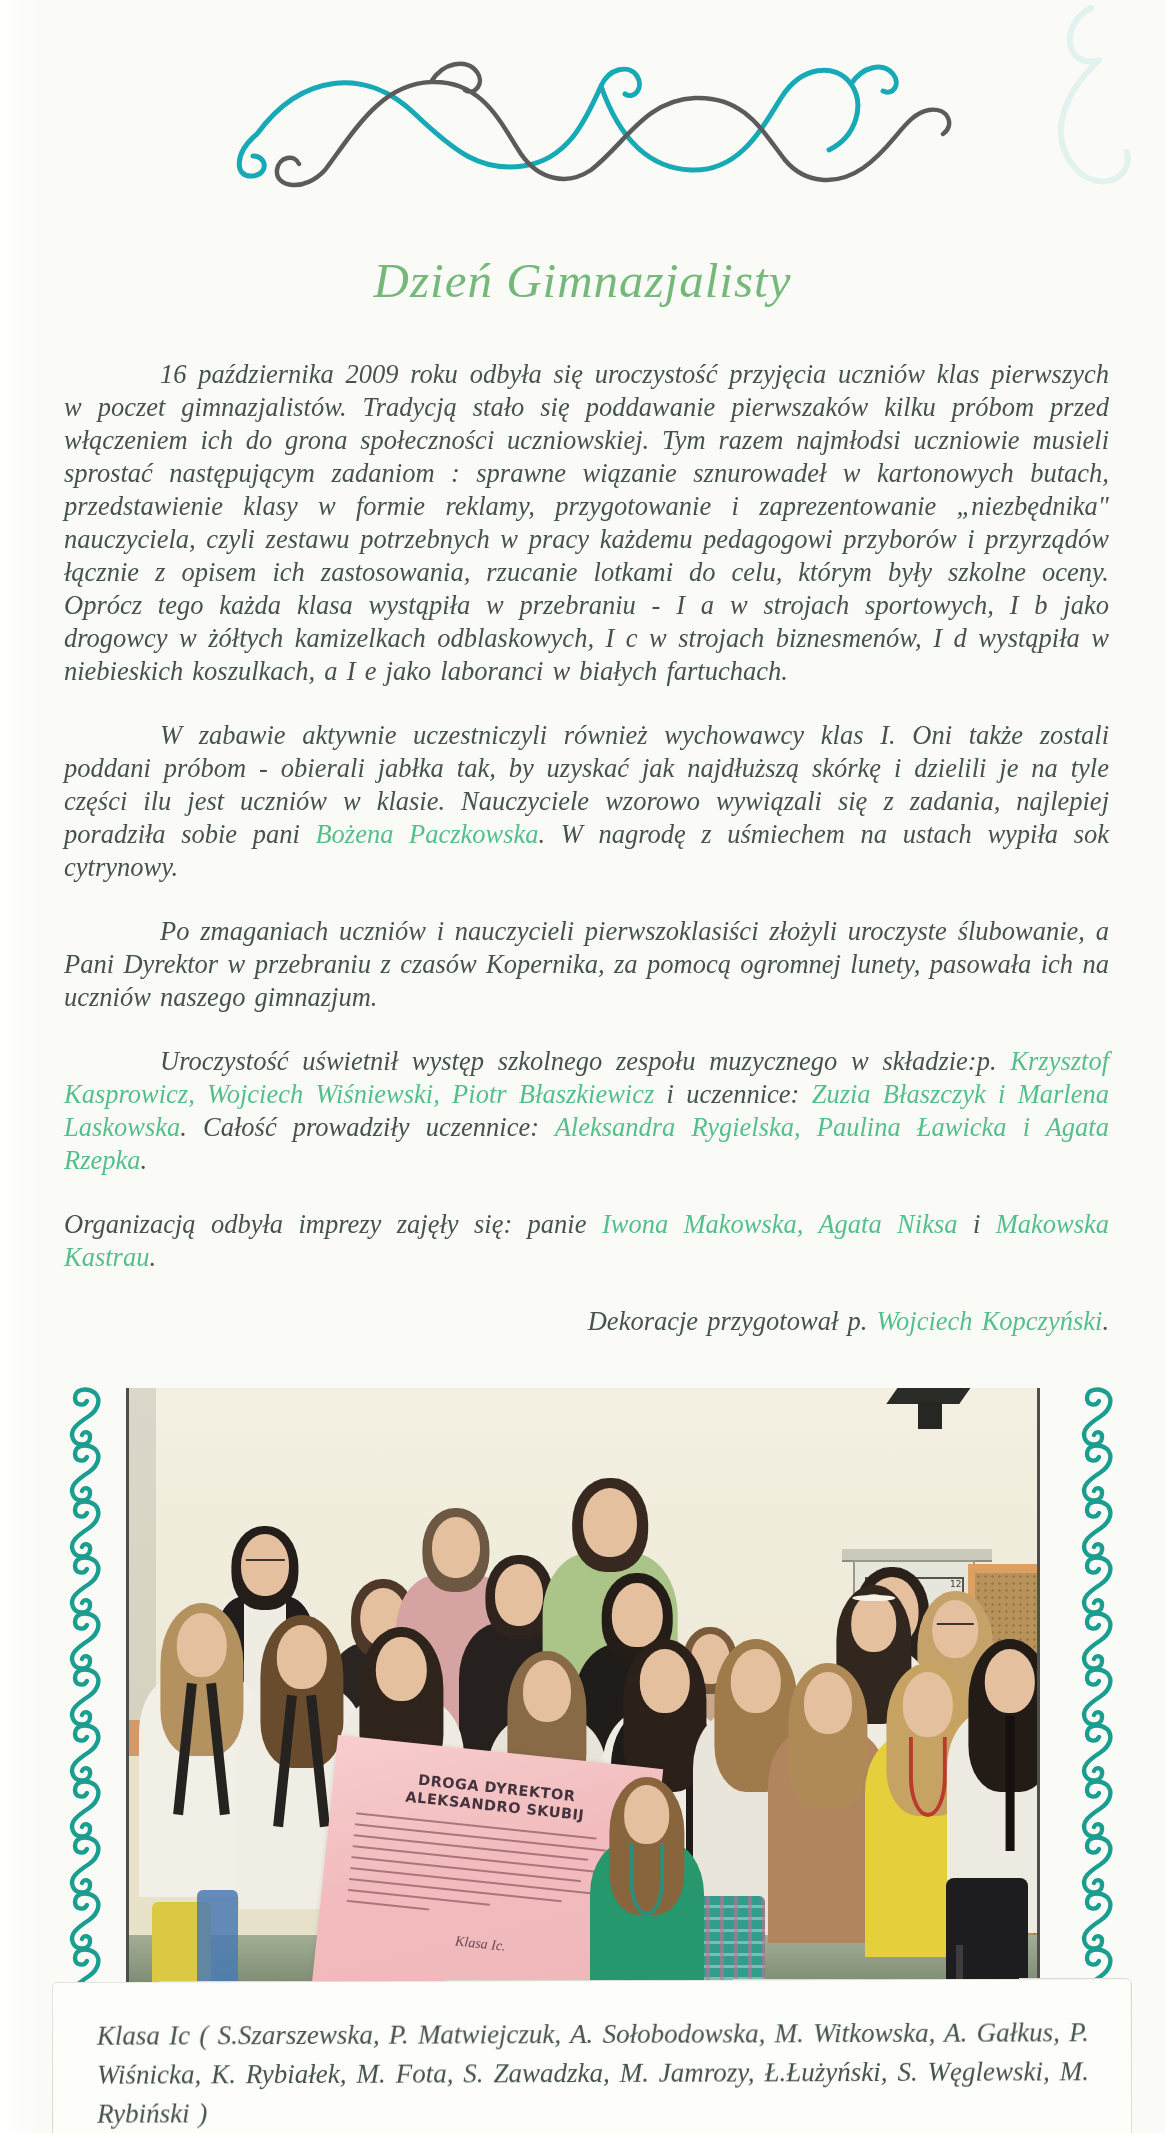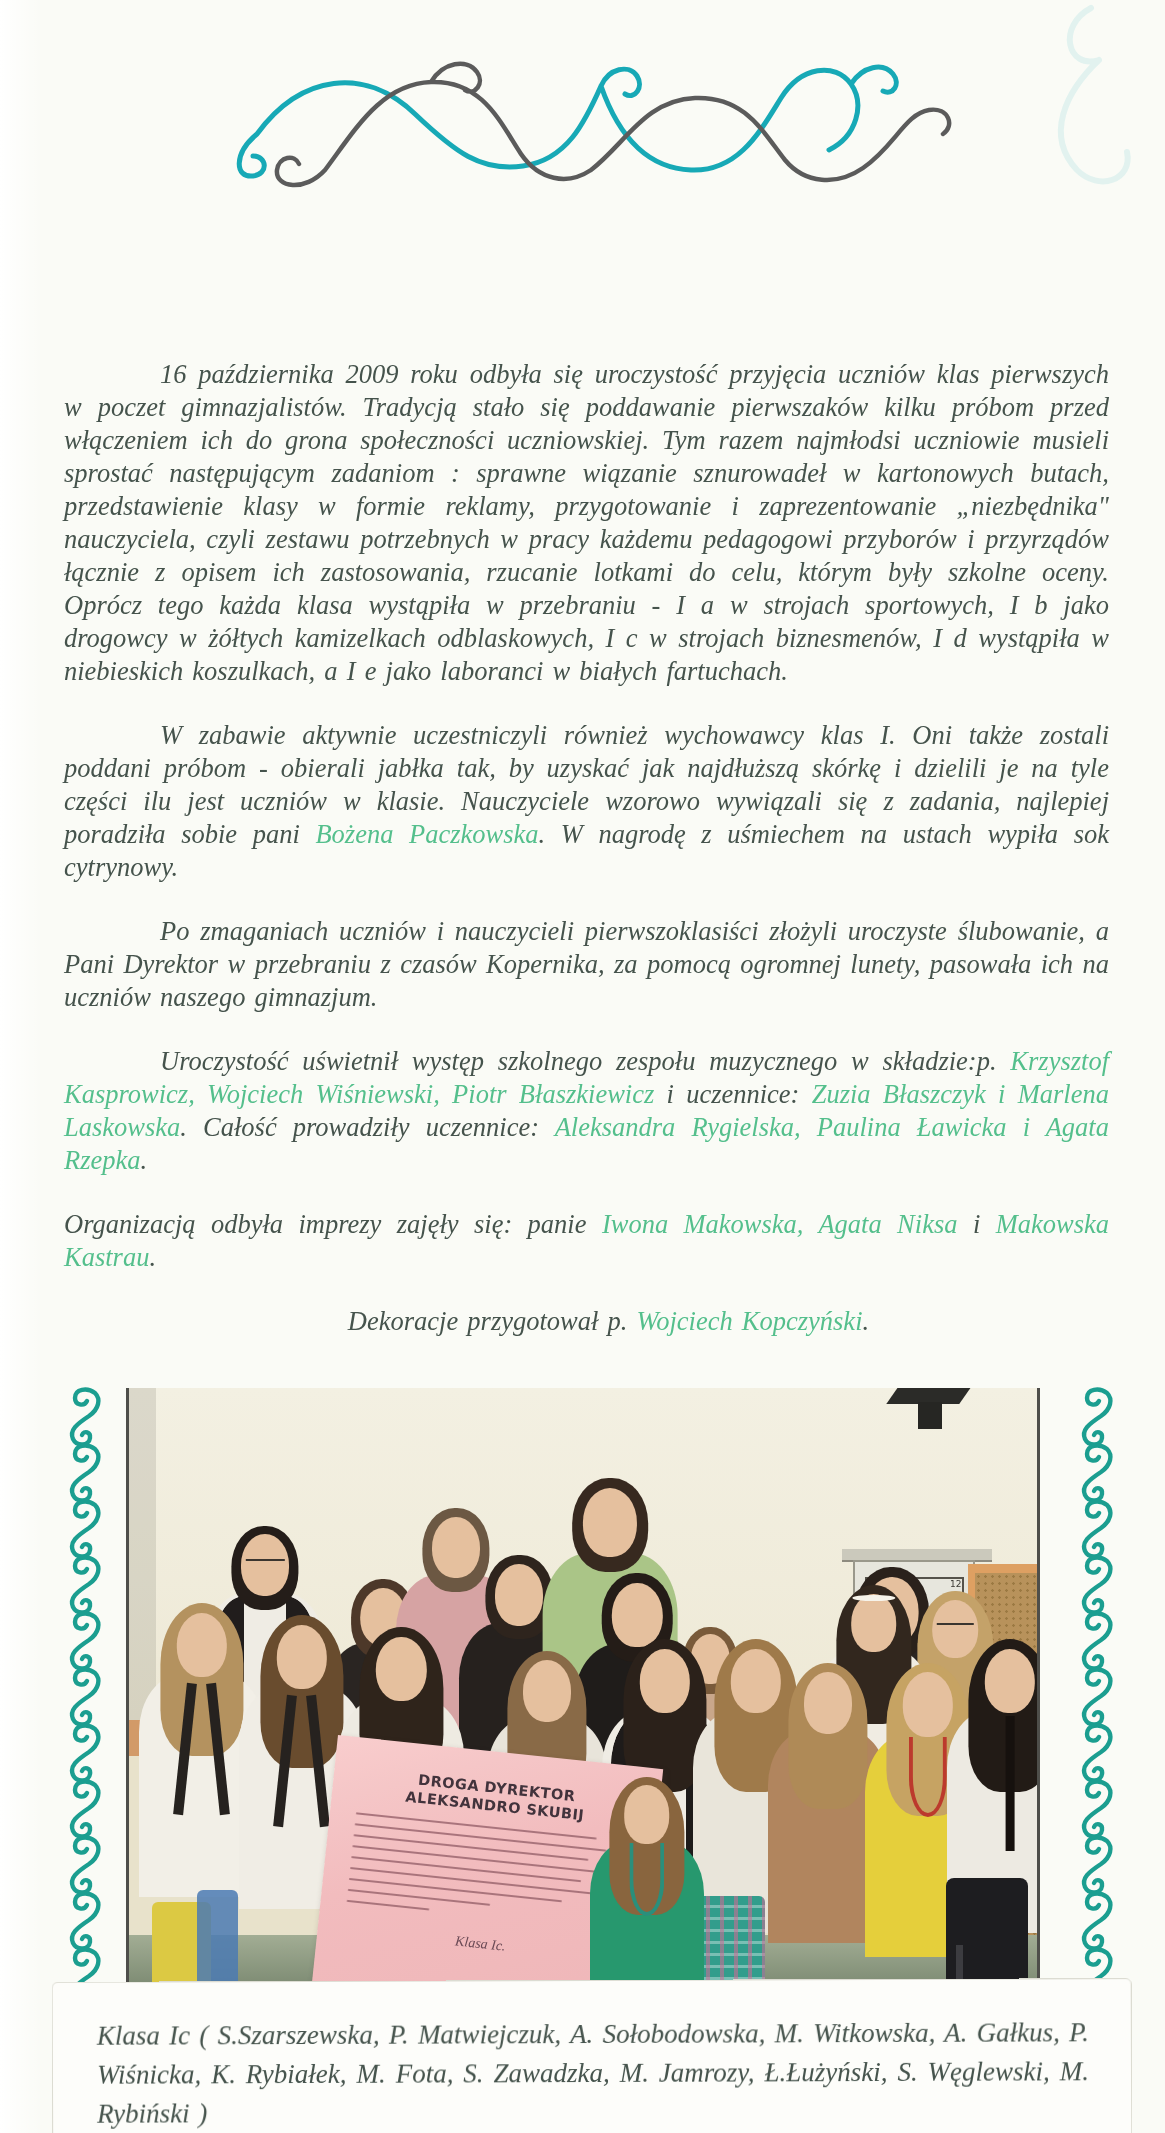--- a/index.html
+++ b/index.html
@@ -33,21 +33,21 @@
     color:var(--title-green);
   }
   
   .article{
     position:absolute;left:64px;right:56px;top:358px;
     color:var(--body);
     font-style:italic;font-size:26.5px;line-height:33px;word-spacing:2.5px;
   }
   .para{margin:0 0 31px;text-align:justify;}
   .para.indent{text-indent:96px;}
-  .para.small-indent{text-indent:44px;text-align:center;}
+  .para.small-indent{text-indent:44px;text-align:right;}
   .seg.accent{color:var(--accent);}
   
   .photo-figure{position:absolute;left:48px;top:1384px;width:1100px;height:660px;margin:0;}
   .swirl-border{position:absolute;top:2px;}
   .swirl-border.left{left:0;width:72px;height:622px;}
   .swirl-border.right{left:1012px;width:72px;height:652px;}
   .swirl-unit{fill:none;stroke:var(--border-teal);stroke-width:4.4;stroke-linecap:round;}
   .photo{
     position:absolute;left:78px;top:4px;width:908px;height:598px;
     border-left:3px solid #4e4e4a;border-right:3px solid #4e4e4a;
@@ -140,20 +140,21 @@
     <path class="gray" d="M 120 148 C 100 170 70 166 72 148 C 74 134 90 132 94 142
          M 120 148 C 150 108 176 62 226 60 C 278 58 296 102 316 132 C 334 158 362 164 386 148
          M 226 60 C 238 40 262 36 272 50 C 280 61 270 74 260 68
          M 386 148 C 420 122 440 78 490 76 C 540 74 558 110 580 138 C 600 162 632 164 658 146 C 690 124 700 92 724 88 C 744 85 750 104 738 112"></path>
   </svg>
 
   <svg class="ghost-corner" viewBox="0 0 140 210" aria-hidden="true">
     <path d="M 70 8 C 36 26 46 70 78 60 M 78 60 C 44 92 24 136 56 170 C 78 192 112 180 106 152"></path>
   </svg>
 
+  <h1 class="page-title">Dzień Gimnazjalisty</h1>
 
   <div class="article">
     <p class="para indent"><span class="seg">16 października 2009 roku odbyła się uroczystość przyjęcia uczniów klas pierwszych w poczet gimnazjalistów. Tradycją stało się poddawanie pierwszaków kilku próbom przed włączeniem ich do grona społeczności uczniowskiej. Tym razem najmłodsi uczniowie musieli sprostać następującym zadaniom : sprawne wiązanie sznurowadeł w kartonowych butach, przedstawienie klasy w formie reklamy, przygotowanie i zaprezentowanie „niezbędnika" nauczyciela, czyli zestawu potrzebnych w pracy każdemu pedagogowi przyborów i przyrządów łącznie z opisem ich zastosowania, rzucanie lotkami do celu, którym były szkolne oceny. Oprócz tego każda klasa wystąpiła w przebraniu - I a w strojach sportowych, I b jako drogowcy w żółtych kamizelkach odblaskowych, I c w strojach biznesmenów, I d wystąpiła w niebieskich koszulkach, a I e jako laboranci w białych fartuchach.</span></p>
     <p class="para indent"><span class="seg">W zabawie aktywnie uczestniczyli również wychowawcy klas I. Oni także zostali poddani próbom - obierali jabłka tak, by uzyskać jak najdłuższą skórkę i dzielili je na tyle części ilu jest uczniów w klasie. Nauczyciele wzorowo wywiązali się z zadania, najlepiej poradziła sobie pani </span><span class="seg accent">Bożena Paczkowska</span><span class="seg">. W nagrodę z uśmiechem na ustach wypiła sok cytrynowy.</span></p>
     <p class="para indent"><span class="seg">Po zmaganiach uczniów i nauczycieli pierwszoklasiści złożyli uroczyste ślubowanie, a Pani Dyrektor w przebraniu z czasów Kopernika, za pomocą ogromnej lunety, pasowała ich na uczniów naszego gimnazjum.</span></p>
     <p class="para indent"><span class="seg">Uroczystość uświetnił występ szkolnego zespołu muzycznego w składzie:p. </span><span class="seg accent">Krzysztof Kasprowicz, Wojciech Wiśniewski, Piotr Błaszkiewicz</span><span class="seg"> i uczennice: </span><span class="seg accent">Zuzia Błaszczyk i Marlena Laskowska</span><span class="seg">. Całość prowadziły uczennice: </span><span class="seg accent">Aleksandra Rygielska, Paulina Ławicka i Agata Rzepka</span><span class="seg">.</span></p>
     <p class="para"><span class="seg">Organizacją odbyła imprezy zajęły się: panie </span><span class="seg accent">Iwona Makowska, Agata Niksa</span><span class="seg"> i </span><span class="seg accent">Makowska Kastrau</span><span class="seg">.</span></p>
     <p class="para small-indent"><span class="seg">Dekoracje przygotował p. </span><span class="seg accent">Wojciech Kopczyński</span><span class="seg">.</span></p>
   </div>
 

